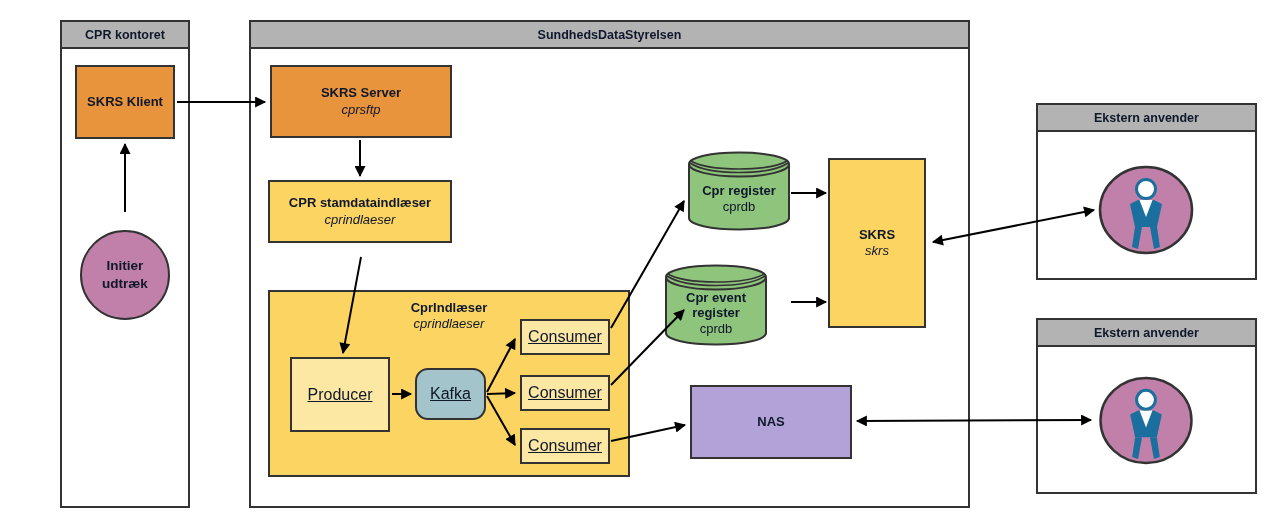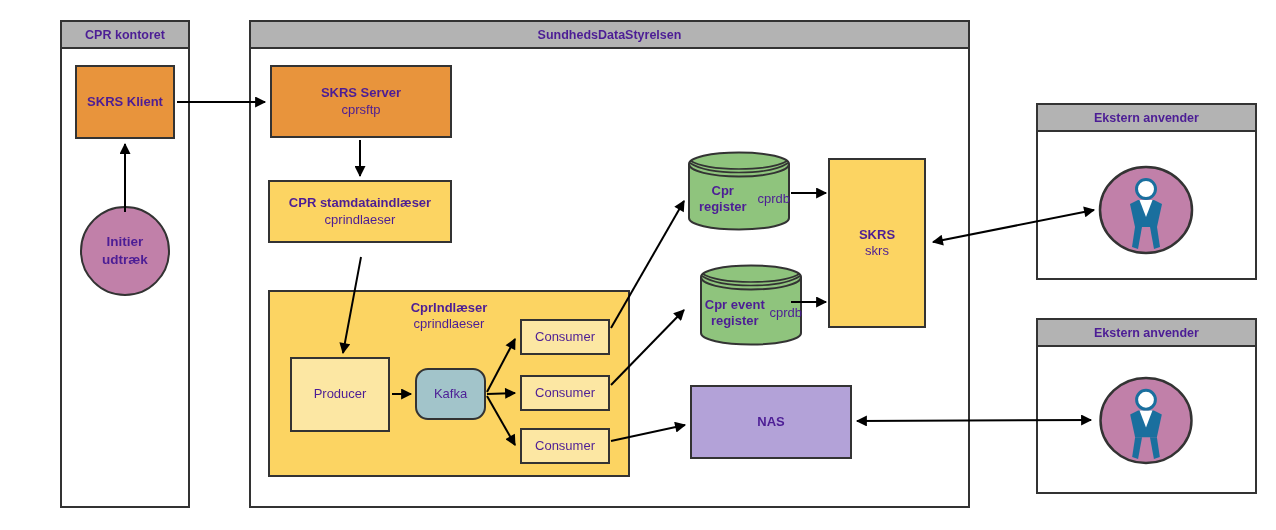--- a/index.html
+++ b/index.html
@@ -1,52 +1,52 @@
 <!DOCTYPE html>
 <html style="--orange: #e8943c; --yellow: #fcd462; --light-yellow: #fce7a3; --green: #8fc47d; --blue-gray: #a2c4ca; --purple: #b3a2d8; --mauve: #c180a9; --person-blue: #1a6f9e; --header-gray: #b3b3b3; --border-dark: #333333;"><head>
 <meta charset="utf-8">
 <style>
   html,body{margin:0;padding:0;background:#fff;}
   .canvas{
     position:relative;width:1276px;height:530px;background:#fff;
-    font-family:"Liberation Sans", sans-serif;color:#4c1d95;overflow:hidden;
+    font-family:"Liberation Sans", sans-serif;color:#0f172a;overflow:hidden;
   }
   .container{
     position:absolute;border:2px solid var(--border-dark);box-sizing:border-box;background:transparent;
   }
   .container .chead{
     height:25px;background:var(--header-gray);border-bottom:2px solid var(--border-dark);
     display:flex;align-items:center;justify-content:center;
     font-weight:bold;font-size:12.5px;
   }
   .node{
     position:absolute;border:2px solid var(--border-dark);box-sizing:border-box;
     display:flex;flex-direction:column;align-items:center;justify-content:center;
     text-align:center;font-size:13px;line-height:1.25;
   }
   .node .lbl{font-weight:bold;}
-  .node .sub{text-align:right;}
+  .node .sub{font-style:italic;text-align:right;}
   .orange{background:var(--orange);}
   .yellow{background:var(--yellow);}
   .lyellow{background:var(--light-yellow);}
   .bluegray{background:var(--blue-gray);}
   .purple{background:var(--purple);}
-  .plain{font-weight:normal;font-size:13px;}
+  .plain{font-weight:normal;font-size:16px;text-decoration:underline;}
   .groupbox{justify-content:flex-start;padding-top:8px;}
   .circle-node{
     position:absolute;border:2.5px solid var(--border-dark);border-radius:50%;
     background:var(--mauve);box-sizing:border-box;
     display:flex;flex-direction:column;align-items:center;justify-content:center;
     font-weight:bold;font-size:13.5px;line-height:1.3;text-align:center;
   }
   .cyl{position:absolute;}
   .cyl svg{display:block;}
   .cyl .cyltext{
     position:absolute;left:0;top:0;right:0;bottom:0;
-    display:flex;flex-direction:row;align-items:center;justify-content:center;
+    display:flex;flex-direction:column;align-items:center;justify-content:center;
     padding-top:16px;text-align:center;font-size:13px;line-height:1.2;
   }
   .cyl .lbl{font-weight:bold;max-width:92px;}
   .cyl .sub{}
   .person{position:absolute;}
   svg.wires{position:absolute;left:0;top:0;pointer-events:none;}
   svg.wires line{stroke:#000;stroke-width:2;}
 </style>
 </head>
 <body>
@@ -62,21 +62,21 @@
   </div>
 
   <div class="container" style="left:1036px;top:103px;width:221px;height:177px;">
     <div class="chead">Ekstern anvender</div>
   </div>
 
   <div class="container" style="left:1036px;top:318px;width:221px;height:176px;">
     <div class="chead">Ekstern anvender</div>
   </div>
 
-  <div class="circle-node" style="left:80px;top:206px;width:90px;height:90px;align-items:center;">
+  <div class="circle-node" style="left:80px;top:230px;width:90px;height:90px;align-items:center;">
     <div style="max-width:60px;">Initier udtræk</div>
   </div>
 
   <div class="node orange" style="left:75px;top:65px;width:100px;height:74px;">
     <div class="lbl">SKRS Klient</div>
   </div>
 
   <div class="node orange" style="left:270px;top:65px;width:182px;height:73px;">
     <div class="lbl">SKRS Server</div>
     <div class="sub">cprsftp</div>
@@ -116,21 +116,21 @@
       <path d="M2,9.5 C11,15 30,18 51,18 C72,18 91,15 100,9.5" fill="none" stroke="var(--border-dark)" stroke-width="1.6"></path>
       <path d="M2,12 C11,18 30,21.5 51,21.5 C72,21.5 91,18 100,12" fill="none" stroke="var(--border-dark)" stroke-width="1.6"></path>
       <path d="M1,13 C1,20 23,25.5 51,25.5 C79,25.5 101,20 101,13" fill="none" stroke="var(--border-dark)" stroke-width="2"></path>
     </svg>
     <div class="cyltext">
       <div class="lbl">Cpr register</div>
       <div class="sub">cprdb</div>
     </div>
   </div>
 
-  <div class="cyl" style="left:700px;top:264px;width:102px;height:82px;">
+  <div class="cyl" style="left:665px;top:264px;width:102px;height:82px;">
     <svg width="102" height="82" viewBox="0 0 102 82">
       <path d="M1,13 C1,6.4 23,1.5 51,1.5 C79,1.5 101,6.4 101,13 L101,69 C101,75.6 79,80.5 51,80.5 C23,80.5 1,75.6 1,69 Z" fill="var(--green)" stroke="var(--border-dark)" stroke-width="2"></path>
       <path d="M2,9.5 C11,15 30,18 51,18 C72,18 91,15 100,9.5" fill="none" stroke="var(--border-dark)" stroke-width="1.6"></path>
       <path d="M2,12 C11,18 30,21.5 51,21.5 C72,21.5 91,18 100,12" fill="none" stroke="var(--border-dark)" stroke-width="1.6"></path>
       <path d="M1,13 C1,20 23,25.5 51,25.5 C79,25.5 101,20 101,13" fill="none" stroke="var(--border-dark)" stroke-width="2"></path>
     </svg>
     <div class="cyltext">
       <div class="lbl">Cpr event register</div>
       <div class="sub">cprdb</div>
     </div>

